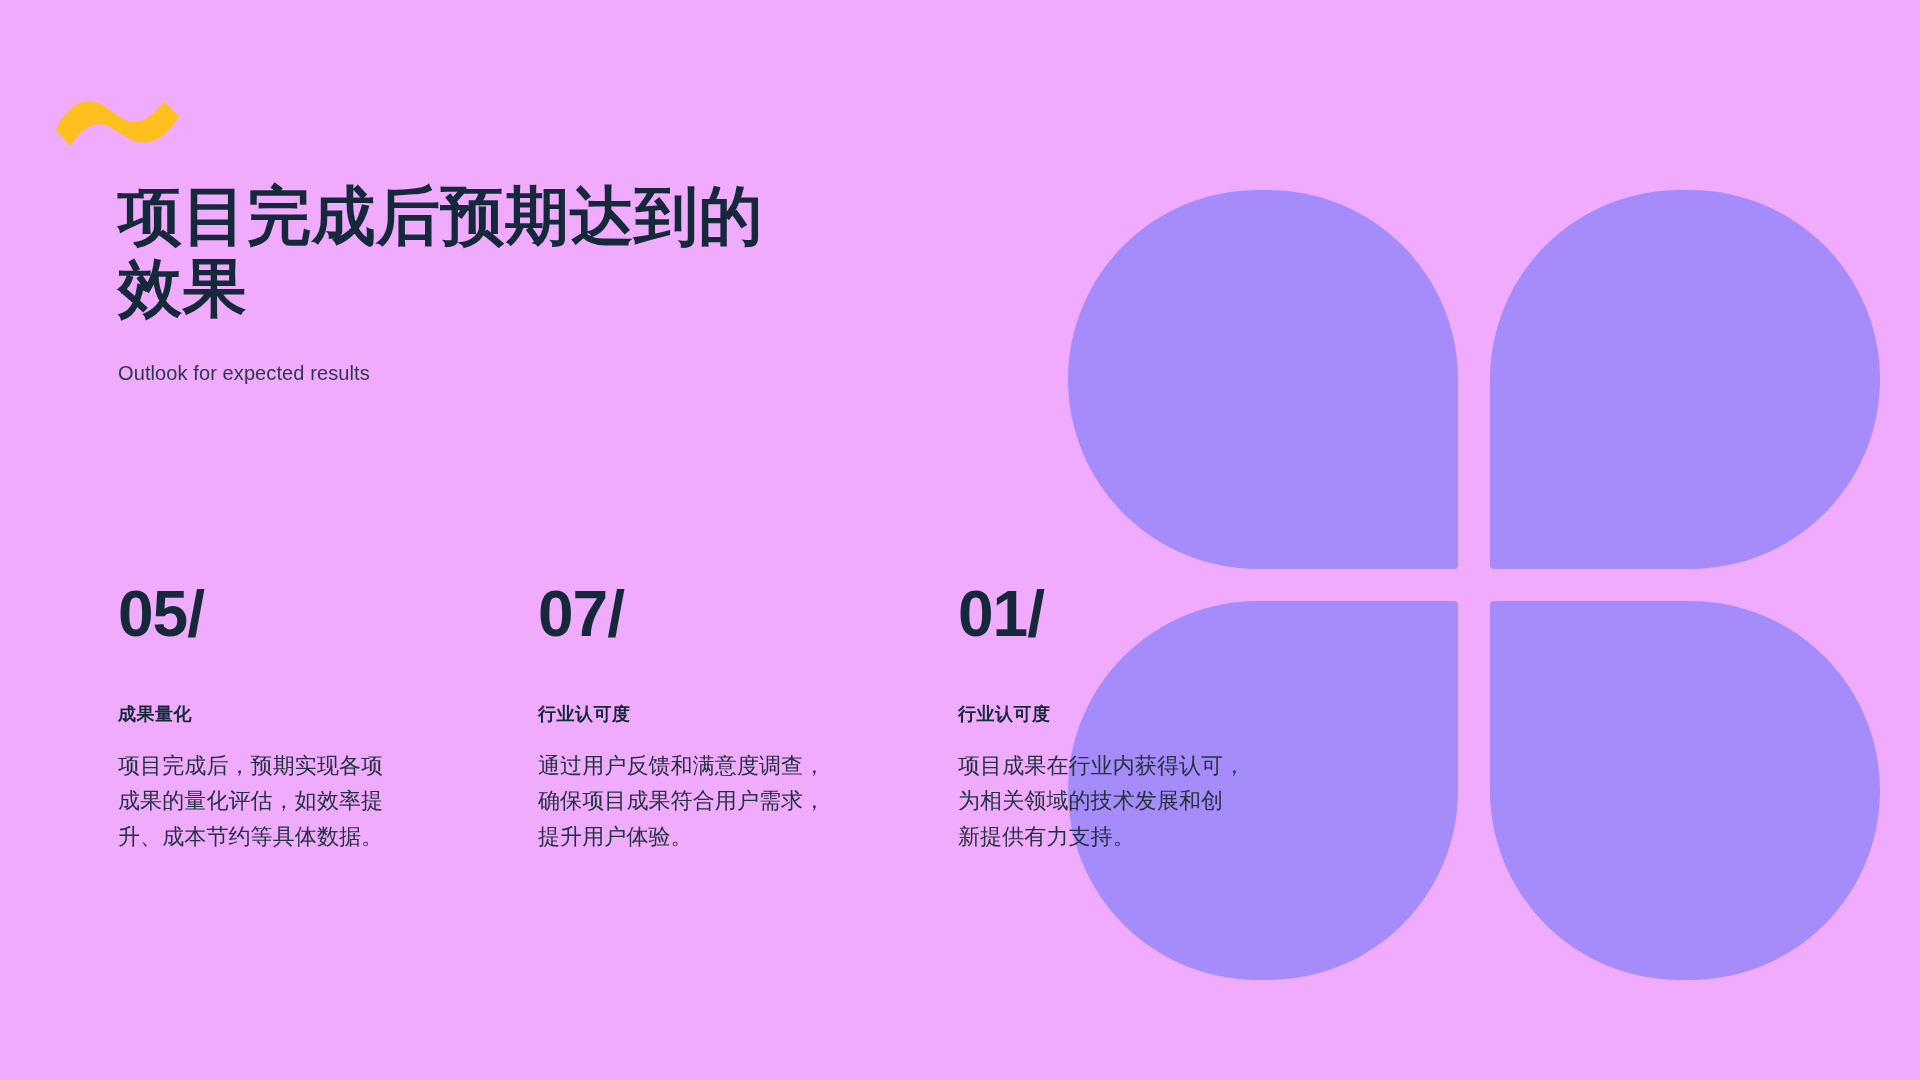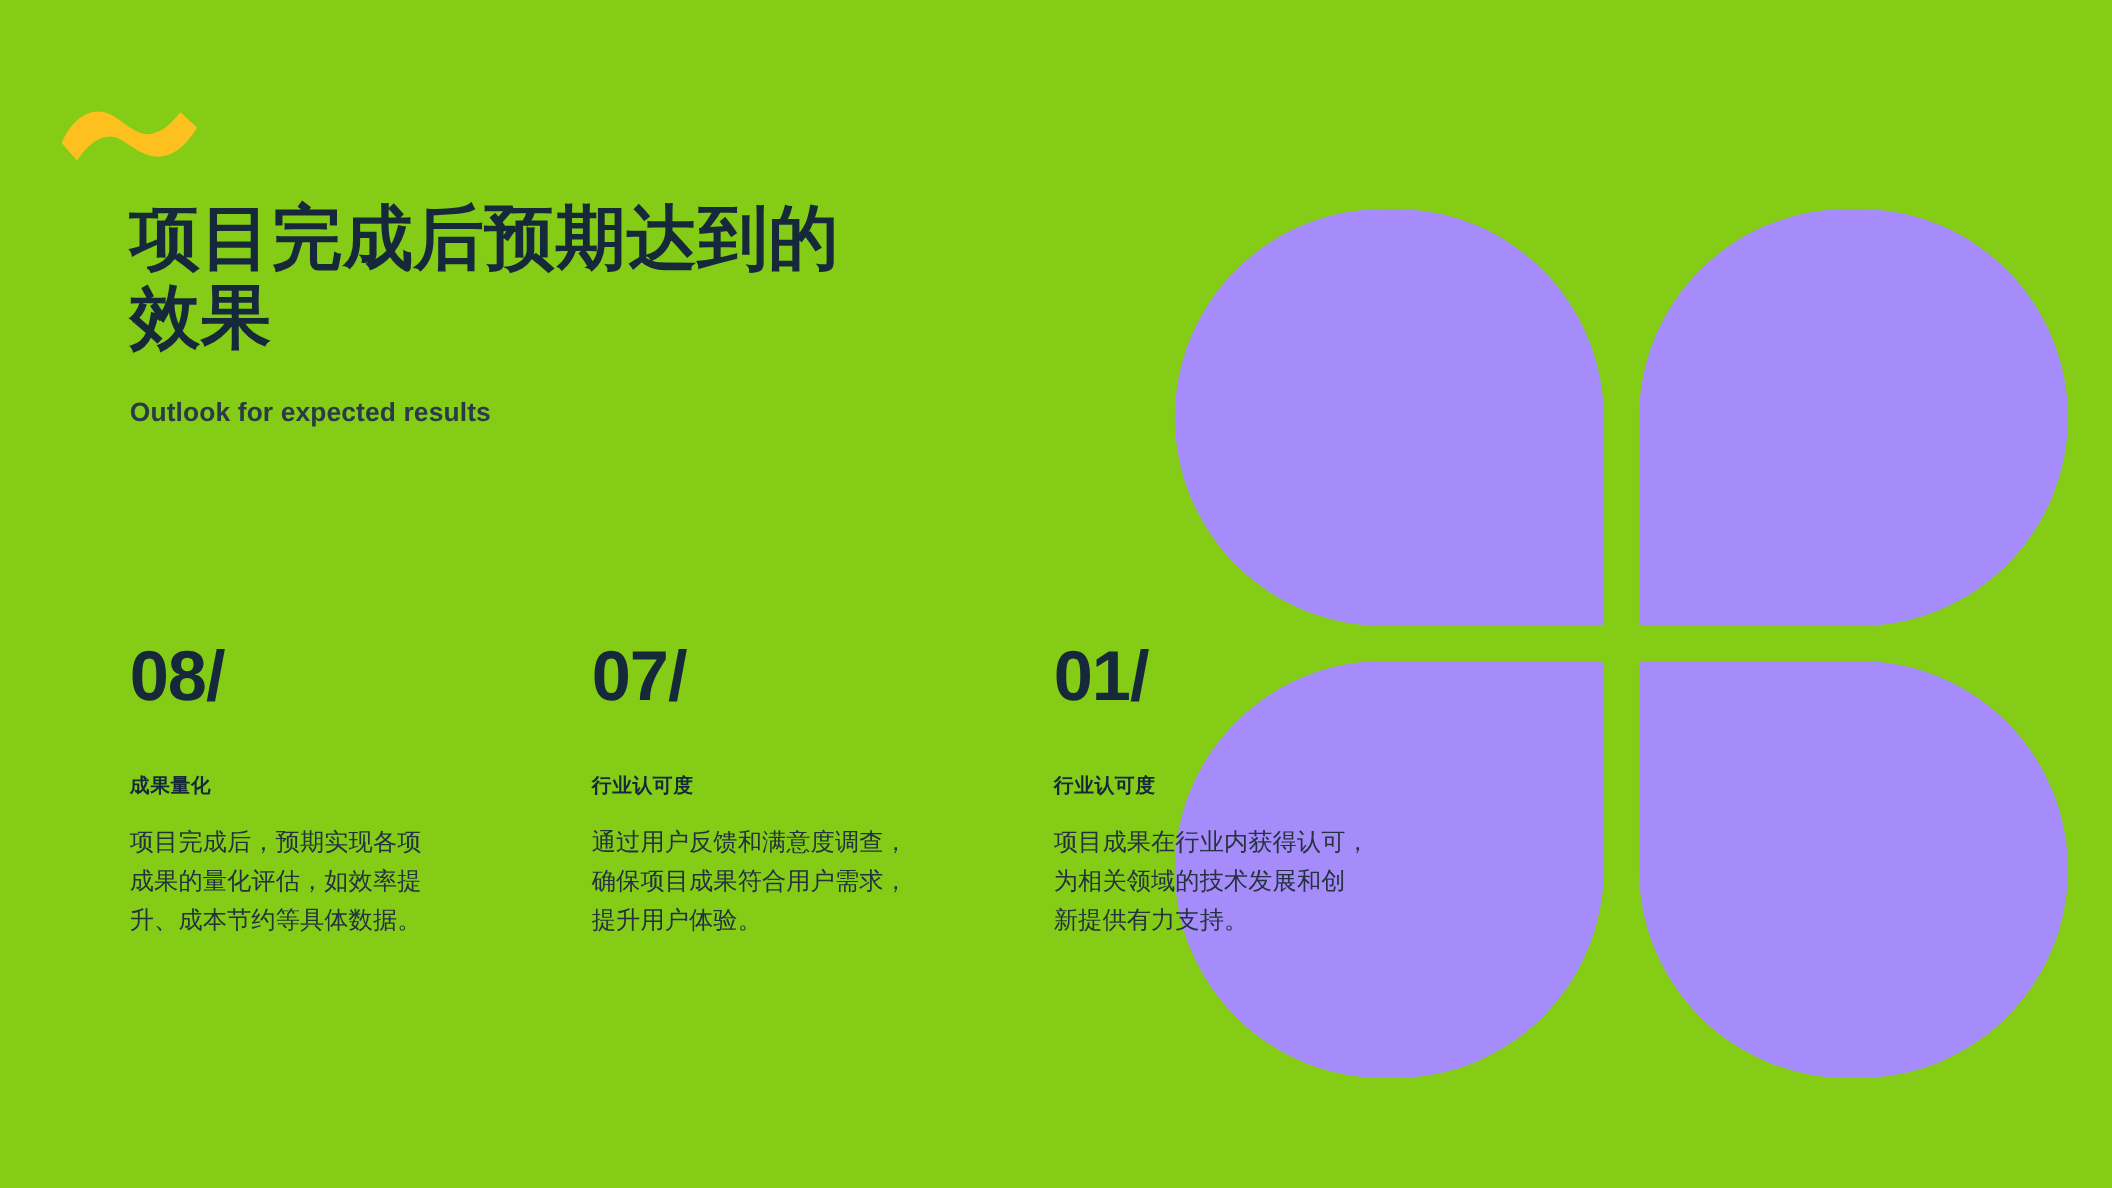--- a/index.html
+++ b/index.html
@@ -6,21 +6,21 @@
   * { margin:0; padding:0; box-sizing:border-box; }
   html, body {
     width:1920px; height:1080px;
     background:#F0F1F3;
     font-family:"Liberation Sans","DejaVu Sans",sans-serif;
     overflow:hidden;
   }
   #slide {
     position:relative;
     width:1920px; height:1080px;
-    background:#84cc16;
+    background:#f0abfc;
     overflow:hidden;
   }
 
   
   .wave-mark {
     position:absolute;
     left:52px; top:96px;
     width:130px; height:52px;
   }
   .wave-mark svg { display:block; width:130px; height:52px; }
@@ -34,23 +34,23 @@
   .headline {
     font-size:64px;
     line-height:1.13;
     font-weight:700;
     letter-spacing:0.5px;
     color:#16293B;
     white-space:pre-line;
   }
   .subheadline {
     margin-top:34px;
-    font-size:24px;
+    font-size:20px;
     line-height:1.4;
-    font-weight:700;
+    font-weight:400;
     color:#2B3A49;
     letter-spacing:0.1px;
   }
 
   
   .clover {
     position:absolute;
     left:1068px; top:190px;
     width:812px; height:790px;
   }
@@ -120,21 +120,21 @@
   <div class="clover">
     <div class="petal tl"></div>
     <div class="petal tr"></div>
     <div class="petal bl"></div>
     <div class="petal br"></div>
   </div>
 
   <div class="columns">
 
     <div class="col col-1">
-      <div class="col-number">08/</div>
+      <div class="col-number">05/</div>
       <div class="col-title">成果量化</div>
       <div class="col-body">项目完成后，预期实现各项
 成果的量化评估，如效率提
 升、成本节约等具体数据。</div>
     </div>
 
     <div class="col col-2">
       <div class="col-number">07/</div>
       <div class="col-title">行业认可度</div>
       <div class="col-body">通过用户反馈和满意度调查，

